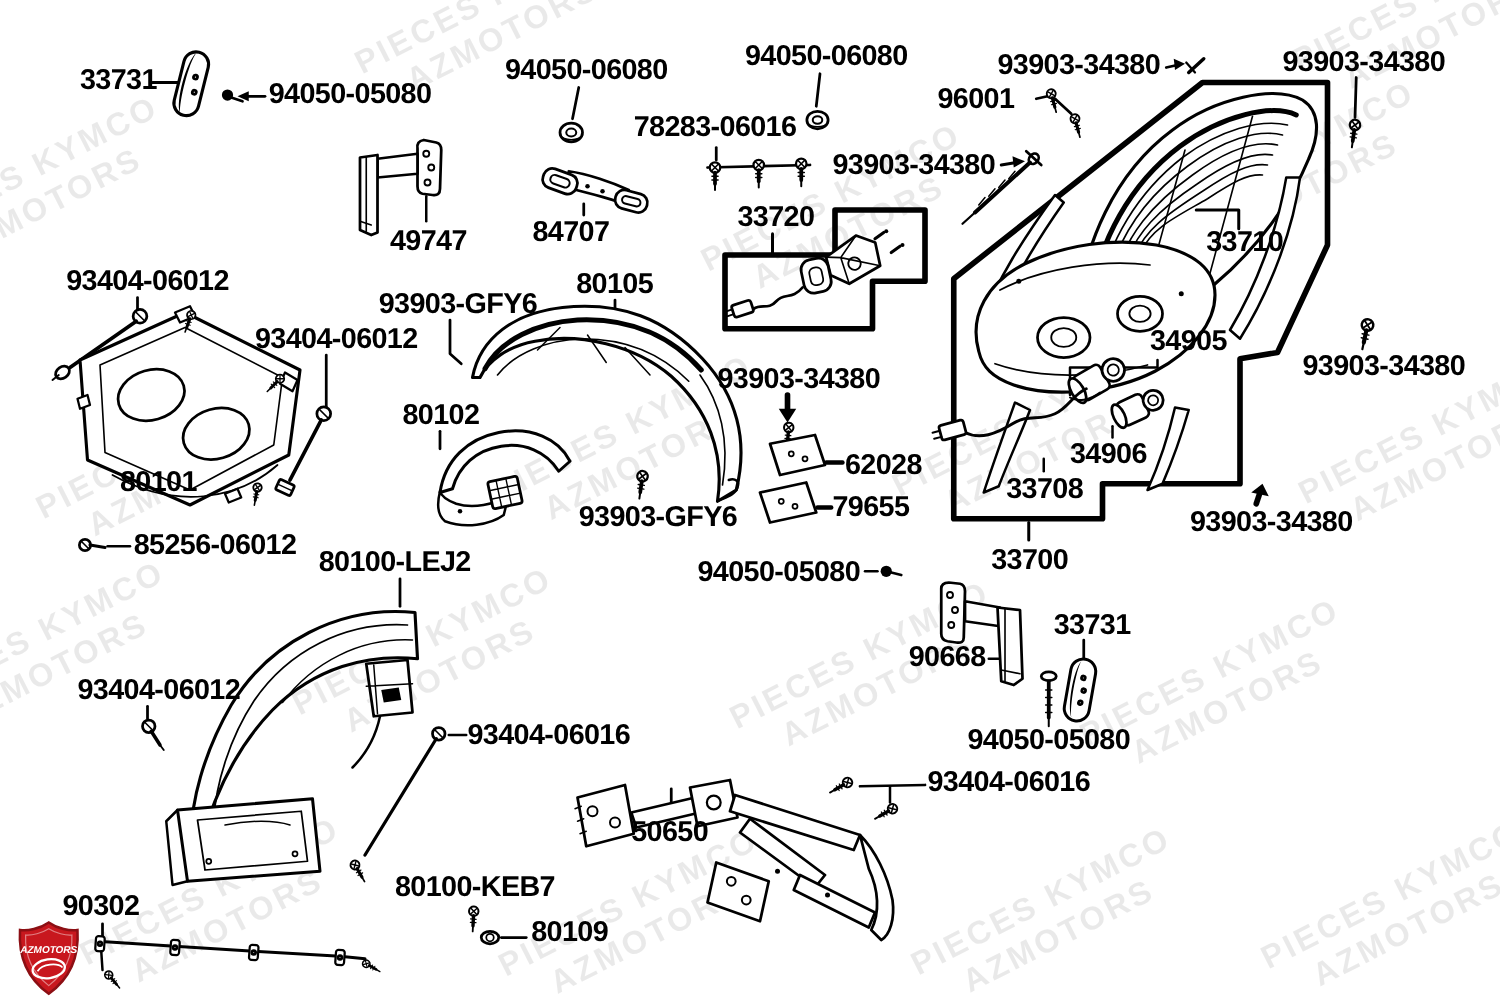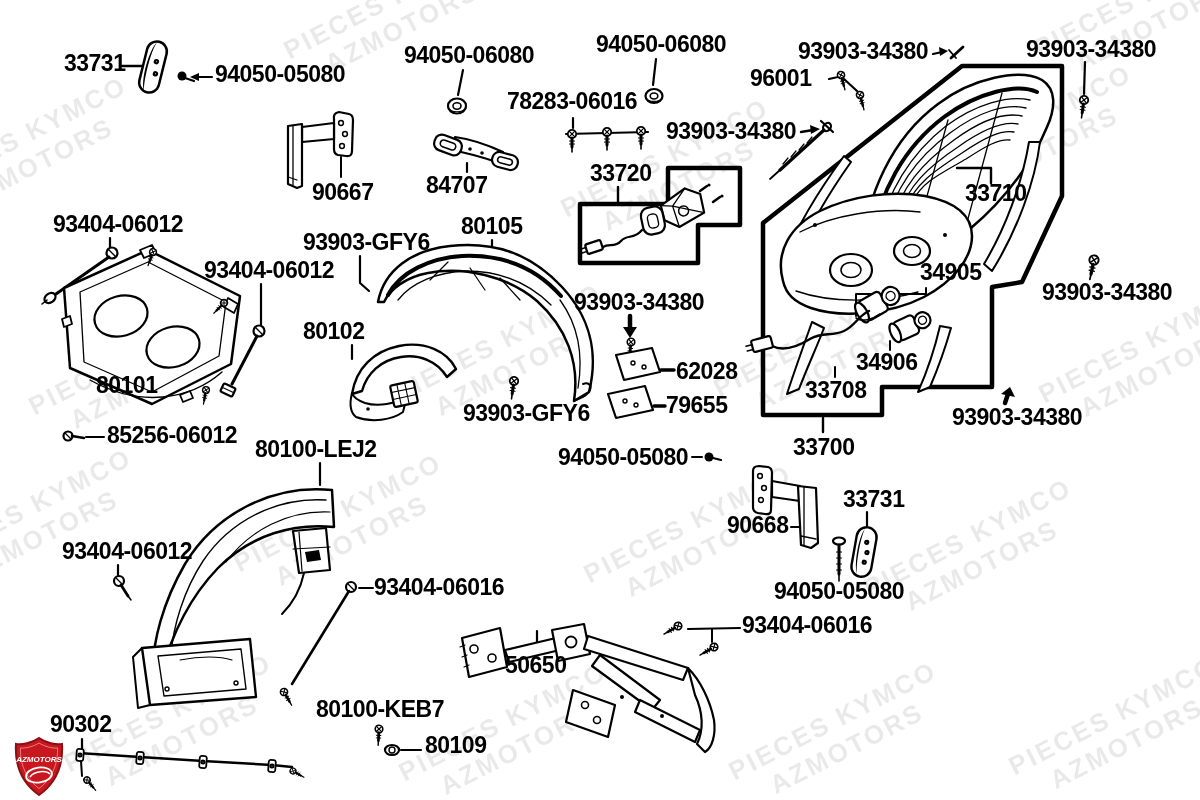--- a/index.html
+++ b/index.html
@@ -521,28 +521,28 @@
   <div id="label-layer">
       <div class="lbl" style="left: 64px; top: 52px;">33731</div>
       <div class="lbl" style="left: 215px; top: 63px;">94050-05080</div>
       <div class="lbl" style="left: 404px; top: 44px;">94050-06080</div>
       <div class="lbl" style="left: 596px; top: 33px;">94050-06080</div>
       <div class="lbl" style="left: 507px; top: 90px;">78283-06016</div>
       <div class="lbl" style="left: 666px; top: 120px;">93903-34380</div>
       <div class="lbl" style="left: 722px; top: 67px; margin-left: 28px;">96001</div>
       <div class="lbl" style="left: 798px; top: 40px;">93903-34380</div>
       <div class="lbl" style="left: 1026px; top: 38px;">93903-34380</div>
-      <div class="lbl" style="left: 312px; top: 181px;">90667</div>
+      <div class="lbl" style="left: 312px; top: 181px;">49747</div>
       <div class="lbl" style="left: 426px; top: 174px;">84707</div>
       <div class="lbl" style="left: 590px; top: 162px;">33720</div>
       <div class="lbl" style="left: 303px; top: 231px;">93903-GFY6</div>
       <div class="lbl" style="left: 461px; top: 215px;">80105</div>
       <div class="lbl" style="left: 53px; top: 213px;">93404-06012</div>
       <div class="lbl" style="left: 204px; top: 259px;">93404-06012</div>
-      <div class="lbl" style="left: 303px; top: 320px;">80102</div>
+      <div class="lbl" style="left: 322px; top: 320px;">80102</div>
       <div class="lbl" style="left: 96px; top: 374px;">80101</div>
       <div class="lbl" style="left: 107px; top: 424px;">85256-06012</div>
       <div class="lbl" style="left: 255px; top: 438px;">80100-LEJ2</div>
       <div class="lbl" style="left: 574px; top: 291px;">93903-34380</div>
       <div class="lbl" style="left: 676px; top: 360px;">62028</div>
       <div class="lbl" style="left: 666px; top: 394px;">79655</div>
       <div class="lbl" style="left: 463px; top: 402px;">93903-GFY6</div>
       <div class="lbl" style="left: 558px; top: 446px;">94050-05080</div>
       <div class="lbl" style="left: 793px; top: 436px;">33700</div>
       <div class="lbl" style="left: 920px; top: 261px;">34905</div>

